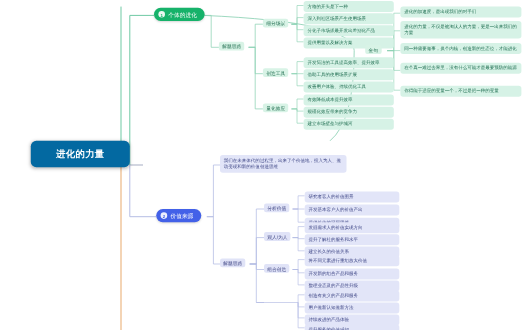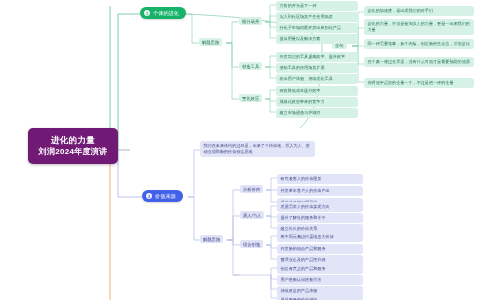--- a/index.html
+++ b/index.html
@@ -9,21 +9,21 @@
     font-family:"Liberation Sans","DejaVu Sans",sans-serif;
     position:relative;
   }
   #canvas{position:absolute;inset:0;}
   svg.links{position:absolute;left:0;top:0;width:480px;height:300px;overflow:visible;}
 
   .node{position:absolute;box-sizing:border-box;}
 
   
   .root{
-    background:#701a75;color:#ffffff;border-radius:5px;
+    background:#0369a1;color:#ffffff;border-radius:5px;
     padding:6px 9px;text-align:center;line-height:1.45;
     font-size:8.5px;font-weight:bold;letter-spacing:.3px;
     box-shadow:0 1px 3px rgba(0,0,0,.25);
   }
   .root .l2{font-size:8px;}
 
   
   .pill{
     border-radius:9px;padding:2.5px 7px 2.5px 4px;
     display:flex;align-items:center;gap:3px;
@@ -123,21 +123,20 @@
     <path d="M266 245 L271 245 L271 259 L277 259" stroke="#b4bce4" stroke-width="0.6" fill="none"></path>
 
     <path d="M233 275 L271 275 L271 268 L277 268" stroke="#b4bce4" stroke-width="0.6" fill="none"></path>
     <path d="M271 275 L271 279 L277 279" stroke="#b4bce4" stroke-width="0.6" fill="none"></path>
     <path d="M271 275 L271 289 L277 289" stroke="#b4bce4" stroke-width="0.6" fill="none"></path>
     <path d="M271 275 L271 298 L277 298" stroke="#b4bce4" stroke-width="0.6" fill="none"></path>
   </svg>
 
   <div class="node root" style="left:28px;top:128px;width:90px;">
     <div class="l1">进化的力量</div>
-    <div class="l2">刘润2024年度演讲</div>
   </div>
 
   <div class="node pill green" style="left:140px;top:7px;">
     <span class="bullet">1</span>
     <span>个体的进化</span>
   </div>
 
   <div class="node chip green" style="left:199px;top:38px;">解题思路</div>
 
   <div class="node chip green" style="left:239px;top:17px;">细分场景</div>

